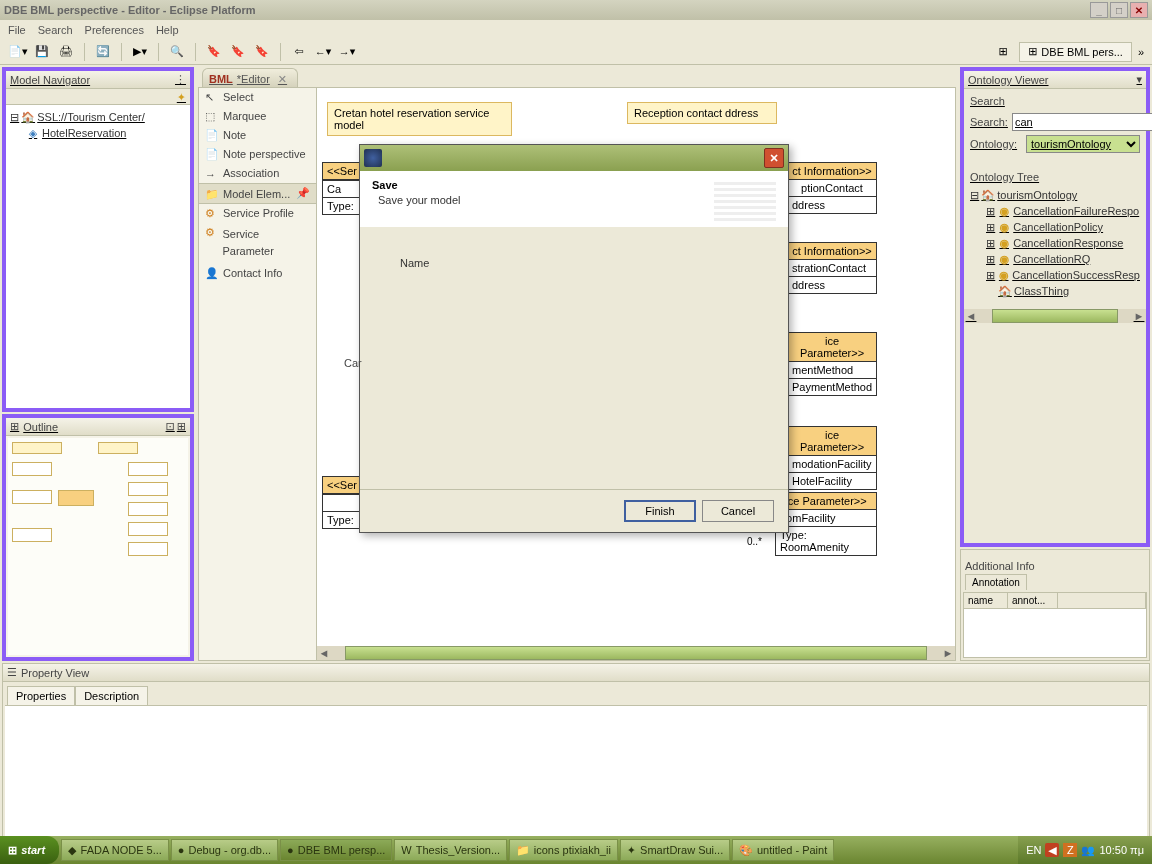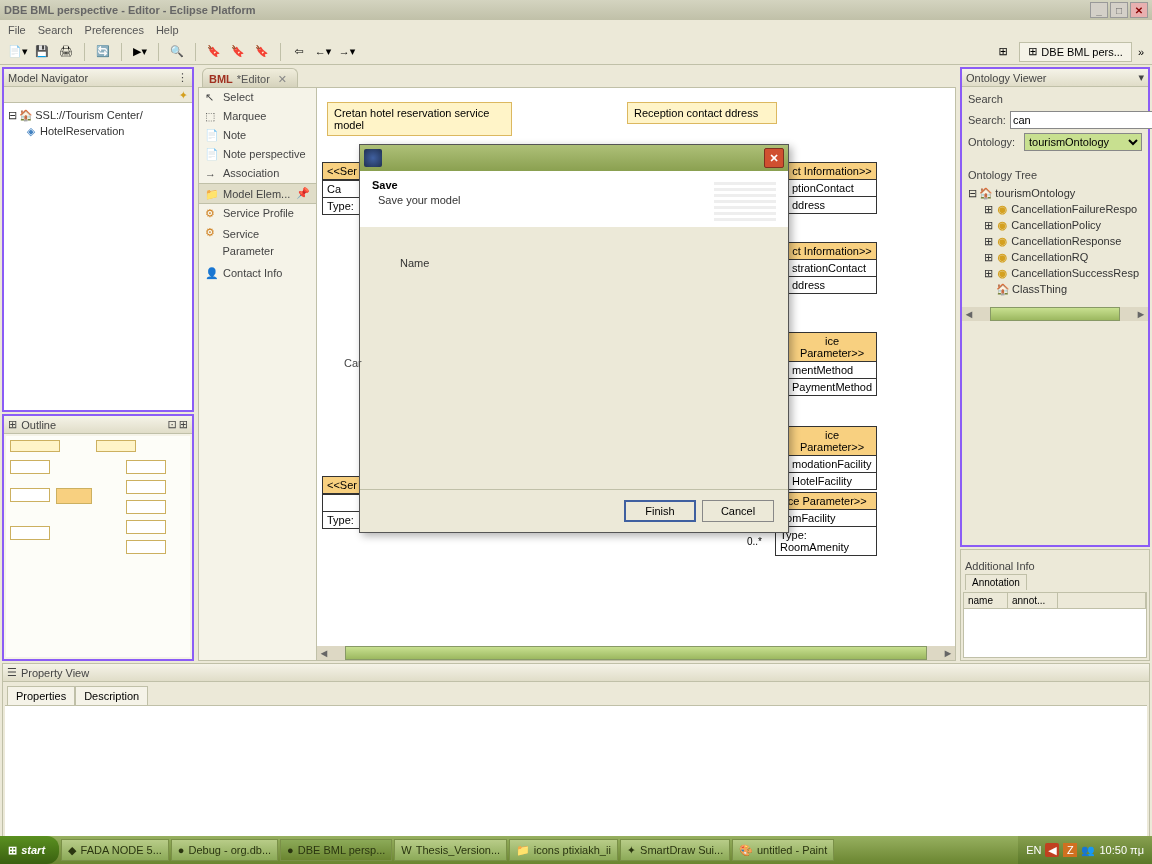--- a/index.html
+++ b/index.html
@@ -12,33 +12,33 @@
 .menubar span { cursor: default; }
 .toolbar { height: 26px; background: #ece9d8; border-bottom: 1px solid #c0c0a8; display: flex; align-items: center; padding: 0 8px; gap: 4px; }
 .toolbar .tb-btn { width: 20px; height: 20px; display: flex; align-items: center; justify-content: center; }
 .toolbar .sep { width: 1px; height: 18px; background: #c0c0a8; margin: 0 4px; }
 .toolbar .persp { margin-left: auto; display:flex; align-items:center; gap:6px;}
 .toolbar .persp-box { height:20px; border:1px solid #c0c0a8; background:#f5f3e8; padding:2px 8px; display:flex; align-items:center; gap:4px;}
 .main-area { display: flex; height: 598px; }
 .left-col { width: 196px; display: flex; flex-direction: column; padding: 2px; gap: 2px; }
 .center-col { flex: 1; display: flex; flex-direction: column; padding: 2px; }
 .right-col { width: 194px; display: flex; flex-direction: column; padding: 2px; }
-.panel { border: 2px solid #8b5cf6; background: #ece9d8; display: flex; flex-direction: column; }
+.panel { border: 4px solid #8b5cf6; background: #ece9d8; display: flex; flex-direction: column; text-decoration: underline; }
 .panel-title { height: 18px; background: linear-gradient(to bottom, #f5f3e8, #e0ddc8); border-bottom: 1px solid #c0c0a8; display: flex; align-items: center; padding: 0 4px; gap: 4px; color: #444; }
 .panel-title .title-icons { margin-left: auto; display: flex; gap: 2px; }
 .panel-body { flex: 1; background: #fff; padding: 4px; overflow: hidden; }
 .model-nav { height: 345px; }
 .outline { flex: 1; }
 .outline .panel-body { background: #f5f3e8; padding:2px; }
 .tree { color: #333; }
 .tree-item { display: flex; align-items: center; gap: 2px; padding: 1px 0; }
 .tree-item .ico { width: 14px; height: 14px; display: inline-flex; align-items: center; justify-content: center; }
 .tree-indent { padding-left: 16px; }
 .tab-strip { height: 20px; display: flex; align-items: flex-end; background: #ece9d8; padding-left:4px; }
-.tab { height: 19px; background: linear-gradient(to bottom, #f0eddc, #d5d2bc); border: 1px solid #c0c0a8; border-bottom: none; border-radius: 6px 6px 0 0; padding: 2px 10px 0 6px; display: flex; align-items: center; gap: 4px; font-size: 10px; color: #555; }
+.tab { height: 19px; background: linear-gradient(to bottom, #f0eddc, #d5d2bc); border: 1px solid #c0c0a8; border-bottom: none; border-radius: 6px 6px 0 0; padding: 2px 10px 0 6px; display: flex; align-items: center; gap: 4px; font-size: 10px; color: #555; text-decoration: underline; }
 .tab .x { color: #888; margin-left: 4px; }
 .editor-area { flex: 1; display: flex; border: 1px solid #c0c0a8; }
 .palette { width: 118px; background: #f5f3e8; border-right: 1px solid #c0c0a8; }
 .pal-item { padding: 3px 6px; display: flex; align-items: center; gap: 4px; color: #444; border-bottom: 1px solid transparent; }
 .pal-item.selected { background: #e0ddc8; border: 1px solid #c0c0a8; border-left:none; border-right:none;}
 .pal-item .pi { width: 14px; height: 12px; display:inline-block;}
 .canvas { flex: 1; background: #fff; position: relative; overflow:hidden;}
 .canvas-scroll { position:absolute; bottom:0; left:0; right:0; height:14px; background:#ddd8c4; display:flex;}
 .canvas-scroll .thumb { flex:1; margin:0 14px; background:linear-gradient(to bottom,#c8e090,#9cb860); border:1px solid #889966;}
 .canvas-scroll .arr { width:14px; background:#ddd8c4; display:flex; align-items:center; justify-content:center; color:#666;}
@@ -255,21 +255,21 @@
           <div class="uml-row"><span>Ca</span></div>
           <div class="uml-row"><span>Type:</span></div>
         </div>
         <div class="uml-box" style="left:5px; top:388px; width:40px;">
           <div class="uml-head"><span>&lt;&lt;Ser</span></div>
           <div class="uml-row">&nbsp;</div>
           <div class="uml-row"><span>Type:</span></div>
         </div>
         <div class="uml-box" style="left:470px; top:74px; width:90px;">
           <div class="uml-head"><span>ct Information&gt;&gt;</span></div>
-          <div style="padding:2px 4px;"><span>ptionContact</span></div>
+          <div style="padding:2px 4px;text-align:center;"><span>ptionContact</span></div>
           <div class="uml-row"><span>ddress</span></div>
         </div>
         <div class="uml-box" style="left:470px; top:154px; width:90px;">
           <div class="uml-head"><span>ct Information&gt;&gt;</span></div>
           <div style="padding:2px 4px;"><span>strationContact</span></div>
           <div class="uml-row"><span>ddress</span></div>
         </div>
         <div class="uml-box" style="left:470px; top:244px; width:90px;">
           <div class="uml-head"><span>ice Parameter&gt;&gt;</span></div>
           <div style="padding:2px 4px;"><span>mentMethod</span></div>

